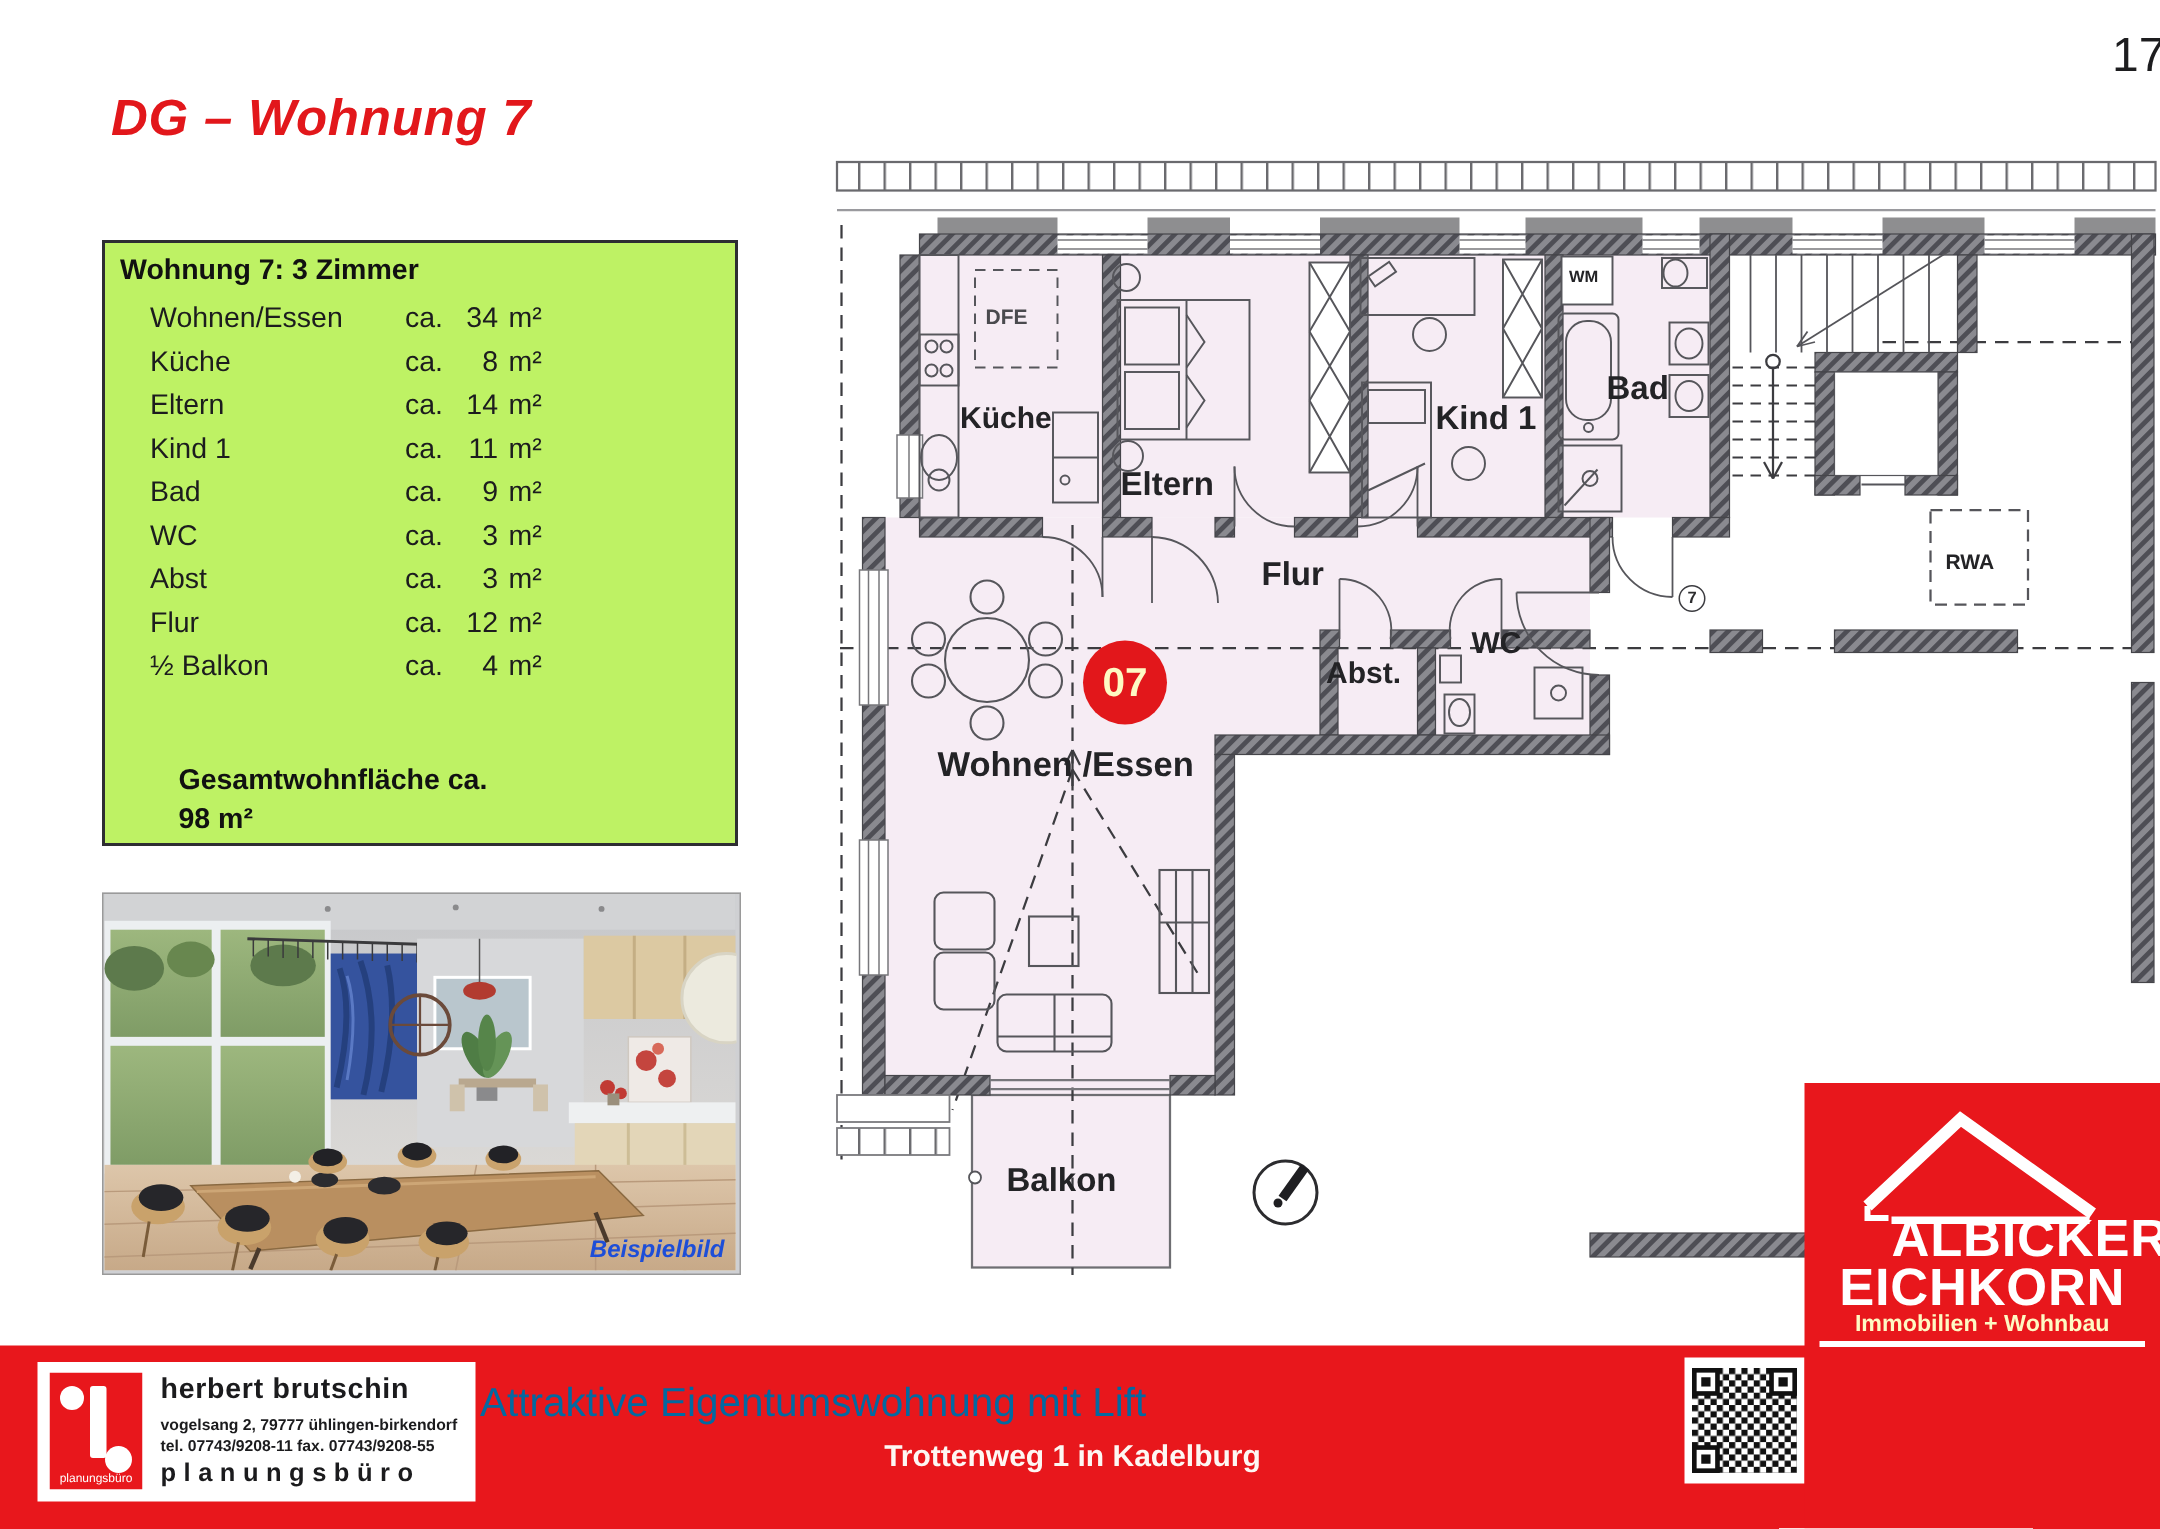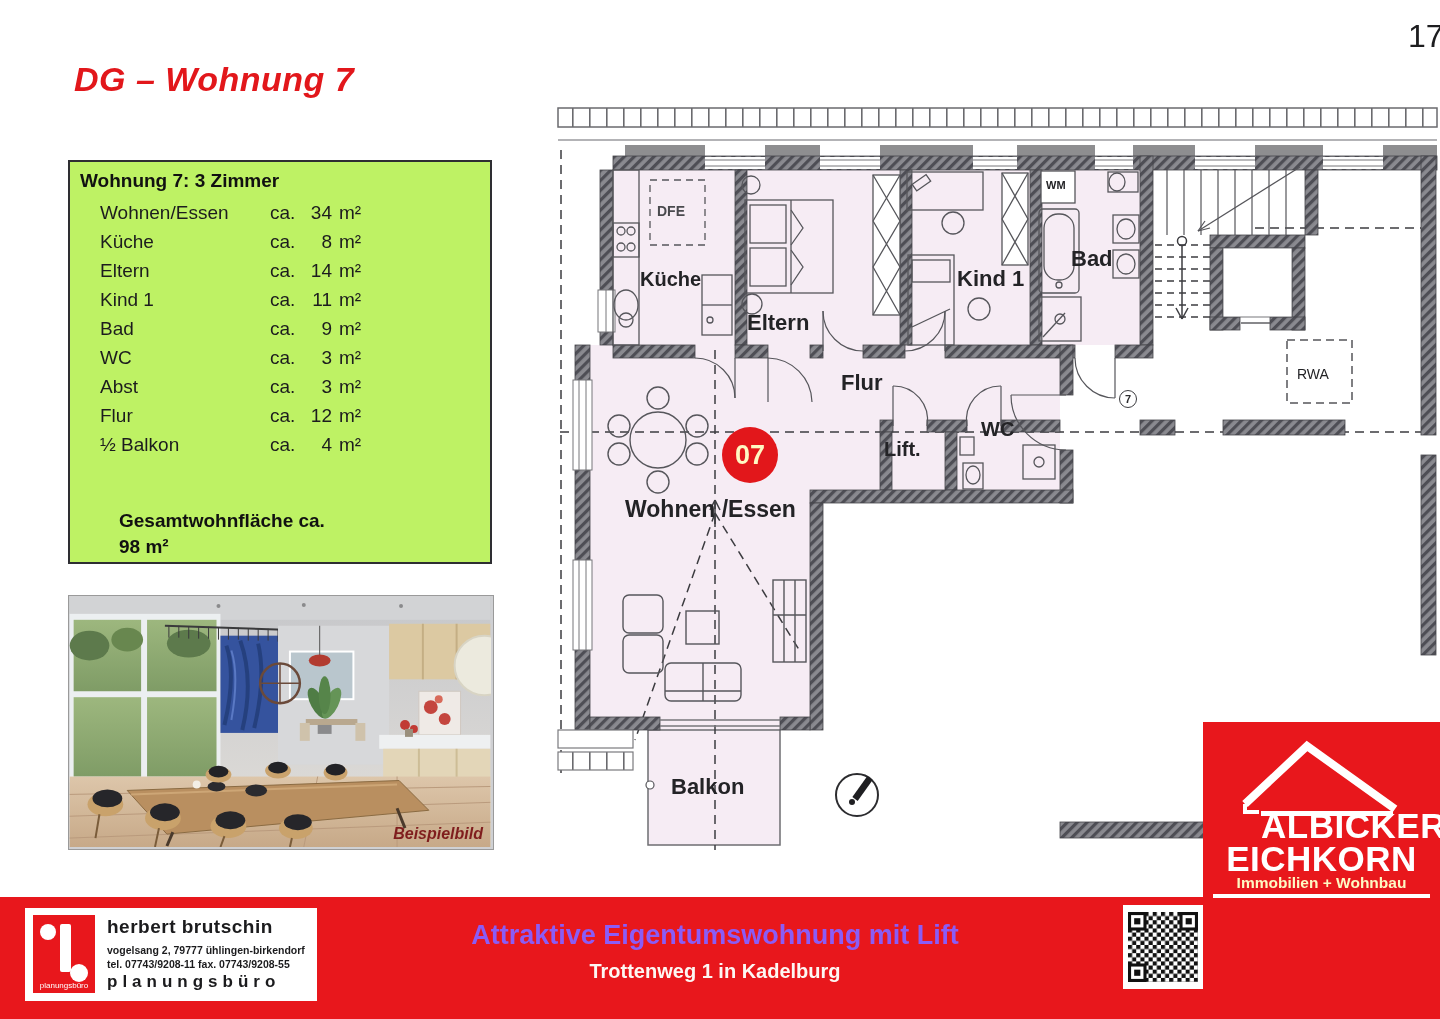--- a/index.html
+++ b/index.html
@@ -11,36 +11,36 @@
   .pagenum{left:1380px;top:18px;font-size:32px;color:#1d1d1f;margin-left:28px;}
   
   .infobox{left:68px;top:160px;width:424px;height:404px;border:2px solid #2e2e32;box-sizing:border-box;background:#bef264;}
   .infobox .hdr{margin:8px 0 10px 10px;font-size:19px;font-weight:bold;color:#111;}
   .irow{display:grid;grid-template-columns:170px 32px 30px auto;margin:0 0 7px 30px;font-size:19px;color:#1c1c1e;}
   .irow .num{text-align:right;}
   .irow .unit{margin-left:7px;}
   .total{position:absolute;left:10px;top:346px;font-size:19px;font-weight:bold;color:#111;line-height:26px;margin-left:39px;}
   
   .photo{left:68px;top:595px;width:424px;height:253px;border:1px solid #9a9a9a;background:#cfd0d3;}
-  .caption{position:absolute;right:10px;bottom:6px;font-size:16px;font-weight:bold;font-style:italic;color:#7f1d1d;}
+  .caption{position:absolute;right:10px;bottom:6px;font-size:16px;font-weight:bold;font-style:italic;color:#1d4ed8;}
   
   .plan{left:555px;top:95px;width:885px;height:775px;}
   .pl{position:absolute;font-weight:700;color:#232326;white-space:nowrap;}
   .badge{position:absolute;left:167px;top:332px;width:56px;height:56px;border-radius:50%;background:#e2171b;
          color:#fef9c3;font-size:27px;font-weight:bold;text-align:center;line-height:56px;}
   .doorno{position:absolute;left:564px;top:295px;width:18px;height:18px;border:1.5px solid #3c3c40;border-radius:50%;
           font-size:11px;font-weight:bold;color:#2c2c2e;text-align:center;line-height:16px;box-sizing:border-box;}
   
   .band{left:0;top:897px;width:1440px;height:122px;background:#e8171c;}
   .pcard{left:25px;top:908px;width:292px;height:93px;background:#fff;}
   .pcard .nm{position:absolute;left:82px;top:8px;font-size:19px;font-weight:bold;color:#1b1b1d;letter-spacing:.5px;}
   .pcard .ad{position:absolute;left:82px;top:36px;font-size:10.5px;font-weight:bold;color:#1b1b1d;}
   .pcard .ph{position:absolute;left:82px;top:50px;font-size:10.5px;font-weight:bold;color:#1b1b1d;}
   .pcard .wd{position:absolute;left:82px;top:64px;font-size:17px;font-weight:700;color:#1b1b1d;letter-spacing:5px;}
-  .headline{left:320px;top:920px;width:790px;text-align:center;font-size:27px;font-weight:bold;color:#8b5cf6;}
+  .headline{left:320px;top:920px;width:790px;text-align:left;font-size:27px;font-weight:normal;color:#0369a1;}
   .subline{left:320px;top:960px;width:790px;text-align:center;font-size:20px;font-weight:bold;color:#fdf7f3;}
   .qr{left:1123px;top:905px;width:80px;height:84px;background:#fff;padding:5px;box-sizing:border-box;}
   .contacts{left:1212px;top:912px;width:226px;color:#fff;}
   .crow1{display:flex;align-items:center;gap:9px;font-size:15.5px;color:#f7eceb;}
   .cnums{margin-left:36px;margin-top:6px;font-size:21.5px;line-height:28px;color:#fbf2ef;}
   .phoneico{position:absolute;left:0;top:38px;}
   
   .brand{left:1203px;top:722px;width:237px;height:297px;background:#e8171c;}
   .brand .l1{position:absolute;left:0;top:84px;width:237px;text-align:center;font-size:35px;font-weight:800;color:#fff;letter-spacing:.5px;padding-left:32px;}
   .brand .l2{position:absolute;left:0;top:117px;width:237px;text-align:center;font-size:35px;font-weight:800;color:#fff;letter-spacing:.5px;}
@@ -498,25 +498,25 @@
         <circle cx="297" cy="707" r="3" fill="#1f1f22"></circle>
       </g>
     </svg>
 
     
     <div class="pl" style="left:85px;top:173px;font-size:20px;">Küche</div>
     <div class="pl" style="left:192px;top:215px;font-size:22px;">Eltern</div>
     <div class="pl" style="left:402px;top:171px;font-size:22px;">Kind 1</div>
     <div class="pl" style="left:516px;top:151px;font-size:22px;">Bad</div>
     <div class="pl" style="left:286px;top:275px;font-size:22px;">Flur</div>
-    <div class="pl" style="left:329px;top:343px;font-size:20px;">Lift.</div>
+    <div class="pl" style="left:329px;top:343px;font-size:20px;">Abst.</div>
     <div class="pl" style="left:426px;top:323px;font-size:20px;">WC</div>
     <div class="pl" style="left:70px;top:401px;font-size:23px;">Wohnen /Essen</div>
     <div class="pl" style="left:116px;top:679px;font-size:22px;">Balkon</div>
-    <div class="pl" style="left:742px;top:271px;font-size:14px;font-weight:400;">RWA</div>
+    <div class="pl" style="left:742px;top:271px;font-size:14px;font-weight:700;">RWA</div>
     <div class="pl" style="left:491px;top:84px;font-size:11px;font-weight:600;">WM</div>
     <div class="pl" style="left:102px;top:108px;font-size:14px;font-weight:600;color:#4a4a4e;">DFE</div>
     <div class="badge">07</div>
     <div class="doorno">7</div>
   </div>
 
   <div class="abs band"></div>
 
   <div class="abs pcard">
     <svg width="62" height="78" viewBox="0 0 62 78" style="position:absolute;left:8px;top:7px;">

